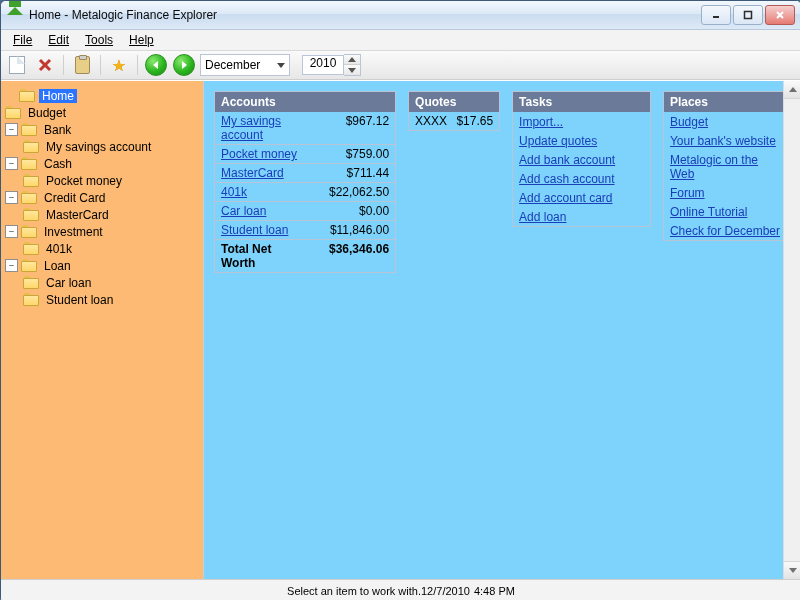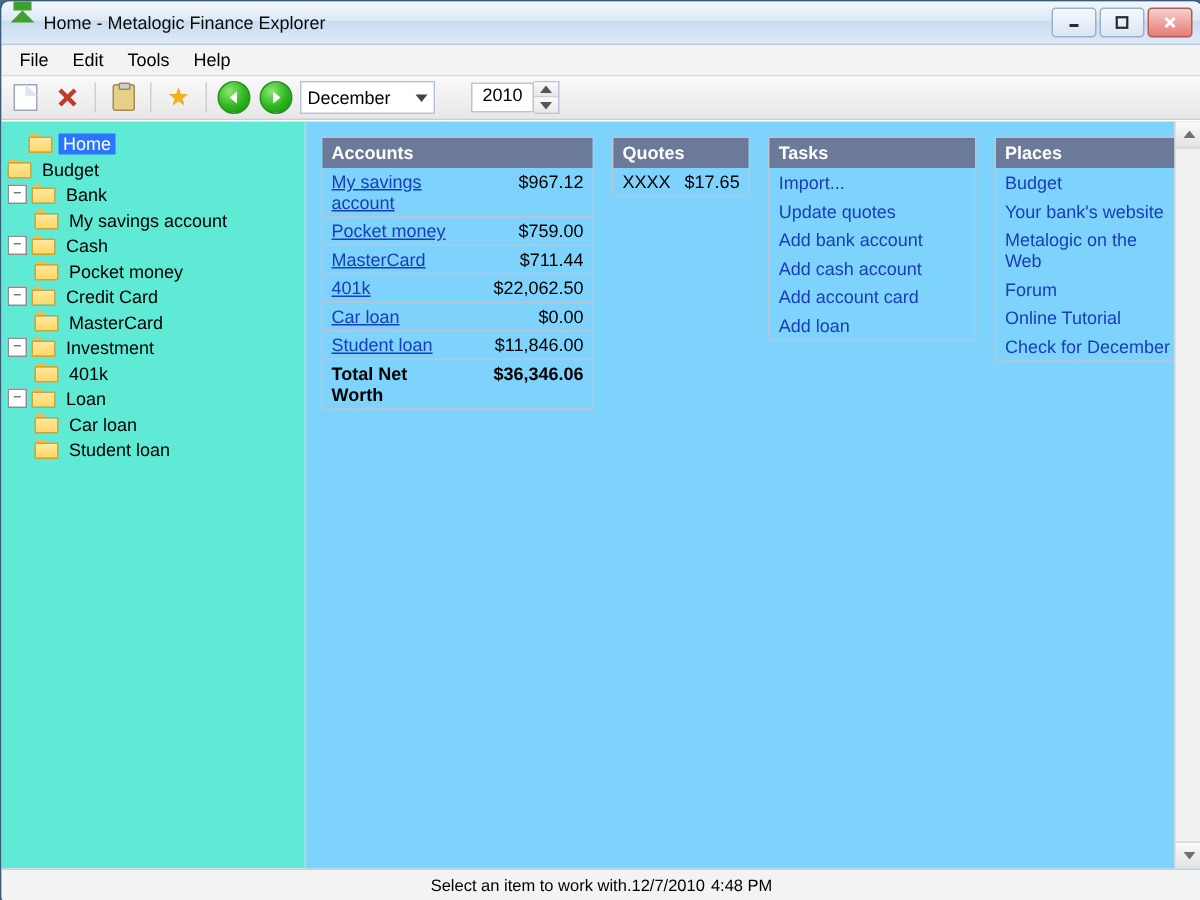--- a/index.html
+++ b/index.html
@@ -34,41 +34,41 @@
   .titlebar .app-icon{width:16px;height:16px;margin-right:6px;position:relative}
   .titlebar .title{flex:1;font-size:12px;color:#0a0a0a;white-space:nowrap;overflow:hidden}
   .winbtns{display:flex;gap:2px}
   .winbtn{width:28px;height:18px;border:1px solid #9bb1c9;border-radius:3px;
     background:linear-gradient(#f4f8fd,#dbe7f5);display:flex;align-items:center;justify-content:center;}
   .winbtn.close{background:linear-gradient(#f6cfcf,#e57b73);border-color:#b35a54}
   .winbtn svg{display:block}
 
   
   .menubar{height:20px;flex:0 0 20px;display:flex;align-items:center;padding:0 4px;
-    background:#f3f3f3;border-bottom:1px solid #d9d9d9;}
+    background:#f3f3f3;border-bottom:1px solid #d9d9d9;text-decoration:underline;}
   .menuitem{padding:2px 8px;border-radius:3px}
 
   
   .toolbar{height:28px;flex:0 0 28px;display:flex;align-items:center;gap:4px;padding:0 4px;
     background:linear-gradient(var(--toolbar-grad-top),var(--toolbar-grad-bot));
     border-bottom:1px solid #cecece;}
   .tbtn{width:22px;height:22px;border:1px solid transparent;border-radius:3px;display:flex;align-items:center;justify-content:center}
   .tool-sep{width:1px;height:20px;background:#cfcfcf;margin:0 2px}
   .nav-arrow{width:20px;height:20px;border-radius:50%;background:radial-gradient(circle at 35% 30%,#8ae96f,#2bb61f 55%,#178a10);display:flex;align-items:center;justify-content:center;border:1px solid #2a8f20}
   .nav-arrow svg{display:block}
   .month-dd{display:flex;align-items:center;height:20px;border:1px solid #b9c4d6;background:#fff;padding:0 4px;min-width:80px;justify-content:space-between}
-  .year-box{display:flex;align-items:center;margin-left:20px}
+  .year-box{display:flex;align-items:center;margin-left:8px}
   .year-input{width:40px;height:18px;border:1px solid #b9c4d6;background:#fff;text-align:center}
   .spin{display:flex;flex-direction:column;border:1px solid #b9c4d6;border-left:none}
   .spin button{width:16px;height:10px;border:none;background:linear-gradient(#fafafa,#e7e7e7);display:flex;align-items:center;justify-content:center;padding:0}
   .spin button:first-child{border-bottom:1px solid #cfcfcf}
 
   
   .client{flex:1;display:flex;min-height:0;border-top:1px solid #fff}
-  .tree{width:198px;flex:0 0 198px;border-right:1px solid #cfcfcf;padding:6px 2px;overflow:auto;background:#5eead4}
+  .tree{width:198px;flex:0 0 198px;border-right:1px solid #cfcfcf;padding:6px 2px;overflow:auto;background:#fdba74}
   .tree ul{list-style:none;margin:0;padding:0}
   .tree li{white-space:nowrap}
   .node{display:flex;align-items:center;height:17px;padding:0 2px}
   .exp{width:11px;height:11px;border:1px solid #8e8e8e;background:#fff;display:inline-flex;align-items:center;justify-content:center;margin-right:3px;font-size:9px;line-height:9px;color:#555;font-family:monospace}
   .exp.empty{border:none;background:none}
   .folder-ico{width:16px;height:13px;margin-right:4px;position:relative}
   .folder-ico .tab{position:absolute;top:0;left:1px;width:6px;height:3px;background:var(--folder-tab);border-radius:1px 1px 0 0}
   .folder-ico .body{position:absolute;top:2px;left:0;right:0;bottom:0;background:linear-gradient(#ffe79d,var(--folder-body));border:1px solid #caa637;border-radius:1px}
   .node .lbl{padding:0 3px}
   .node.selected .lbl{background:var(--selected);color:#fff}
@@ -83,21 +83,21 @@
   .acct-row{display:flex;justify-content:space-between;border-top:1px solid var(--grid-border);padding:2px 6px}
   .acct-row:first-child{border-top:none}
   .acct-row a{color:var(--link);text-decoration:underline}
   .acct-row .val{min-width:80px;text-align:right}
   .acct-row.total{font-weight:bold}
   .panel.accounts{width:200px}
   .panel.quotes{width:100px}
   .quotes-row{display:flex;justify-content:space-between;padding:2px 6px;gap:8px}
   .panel.tasks{width:152px}
   .panel.places{width:140px}
-  .list-col a{display:block;color:var(--link);padding:2px 6px;border-top:1px solid transparent}
+  .list-col a{display:block;color:var(--link);text-decoration:underline;padding:2px 6px;border-top:1px solid transparent}
 
   
   .vscroll{position:absolute;top:0;right:0;bottom:0;width:17px;background:#f0f0f0;border-left:1px solid #dcdcdc}
   .vscroll .btn{height:17px;background:linear-gradient(#fafafa,#e3e3e3);display:flex;align-items:center;justify-content:center;border-bottom:1px solid #d6d6d6}
   .vscroll .btn.bot{position:absolute;bottom:0;left:0;right:0;border-top:1px solid #d6d6d6;border-bottom:none}
 
   
   .statusbar{height:21px;flex:0 0 21px;border-top:1px solid #cfcfcf;background:#f3f3f3;
     display:flex;align-items:center;padding:0 6px;font-size:11px;justify-content:center}
   .statusbar .right{display:flex;gap:4px}

